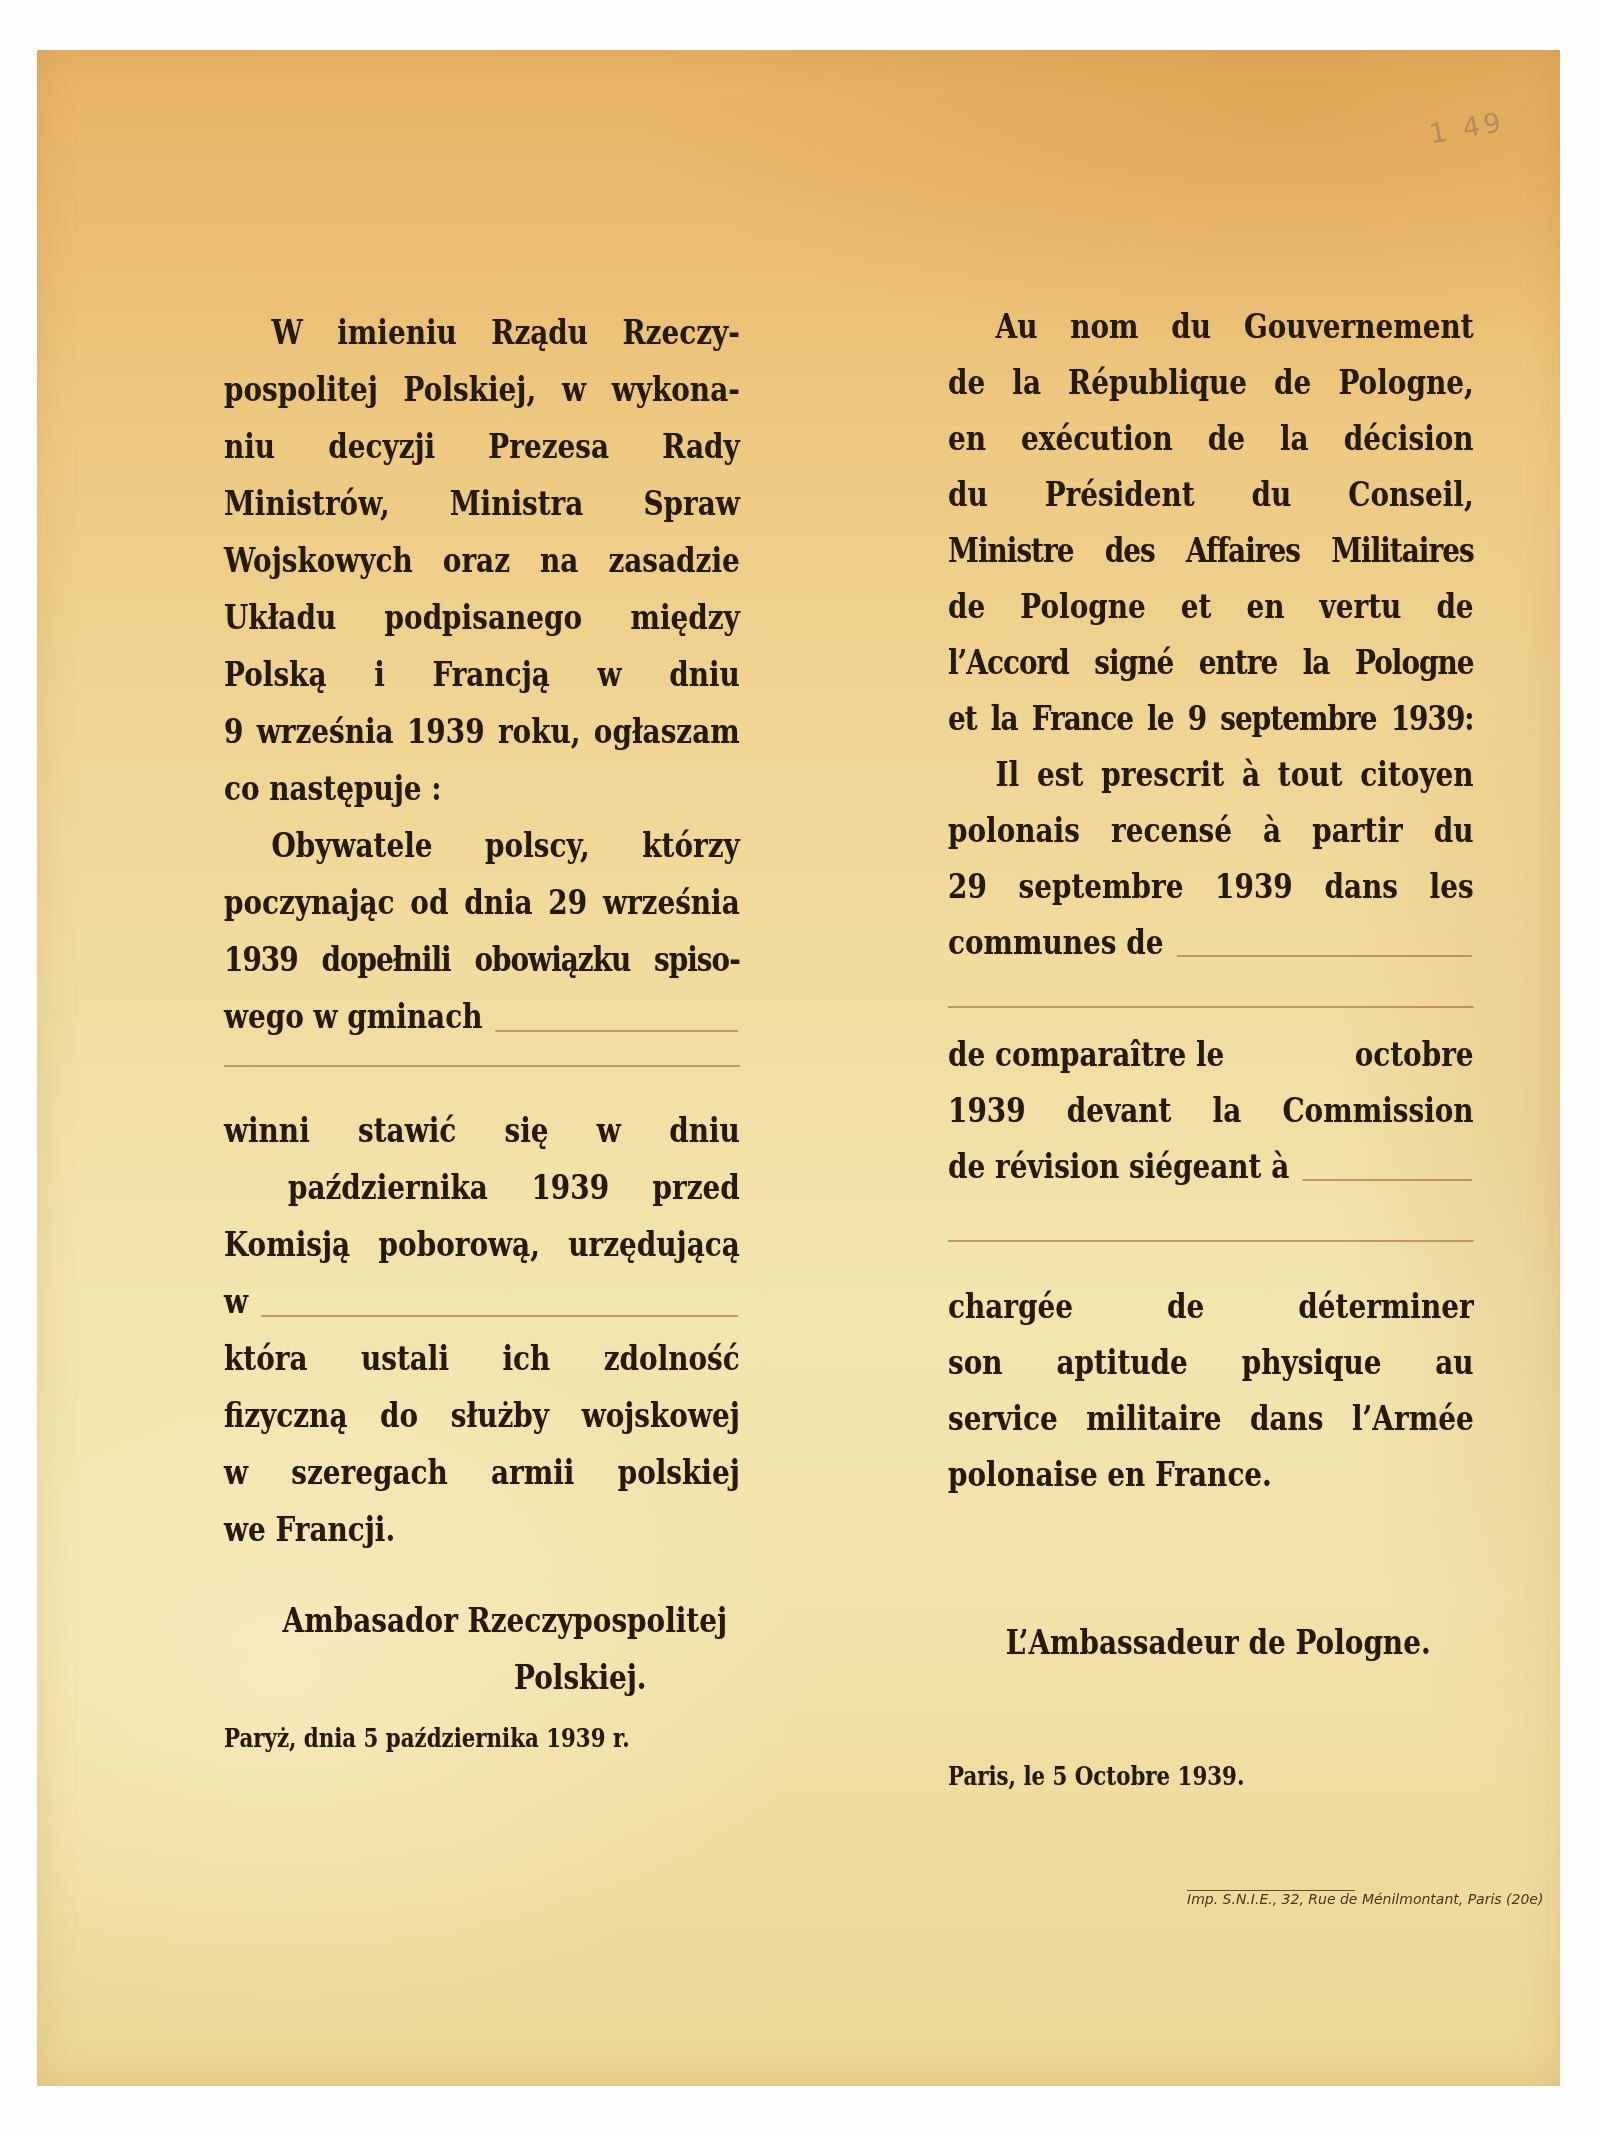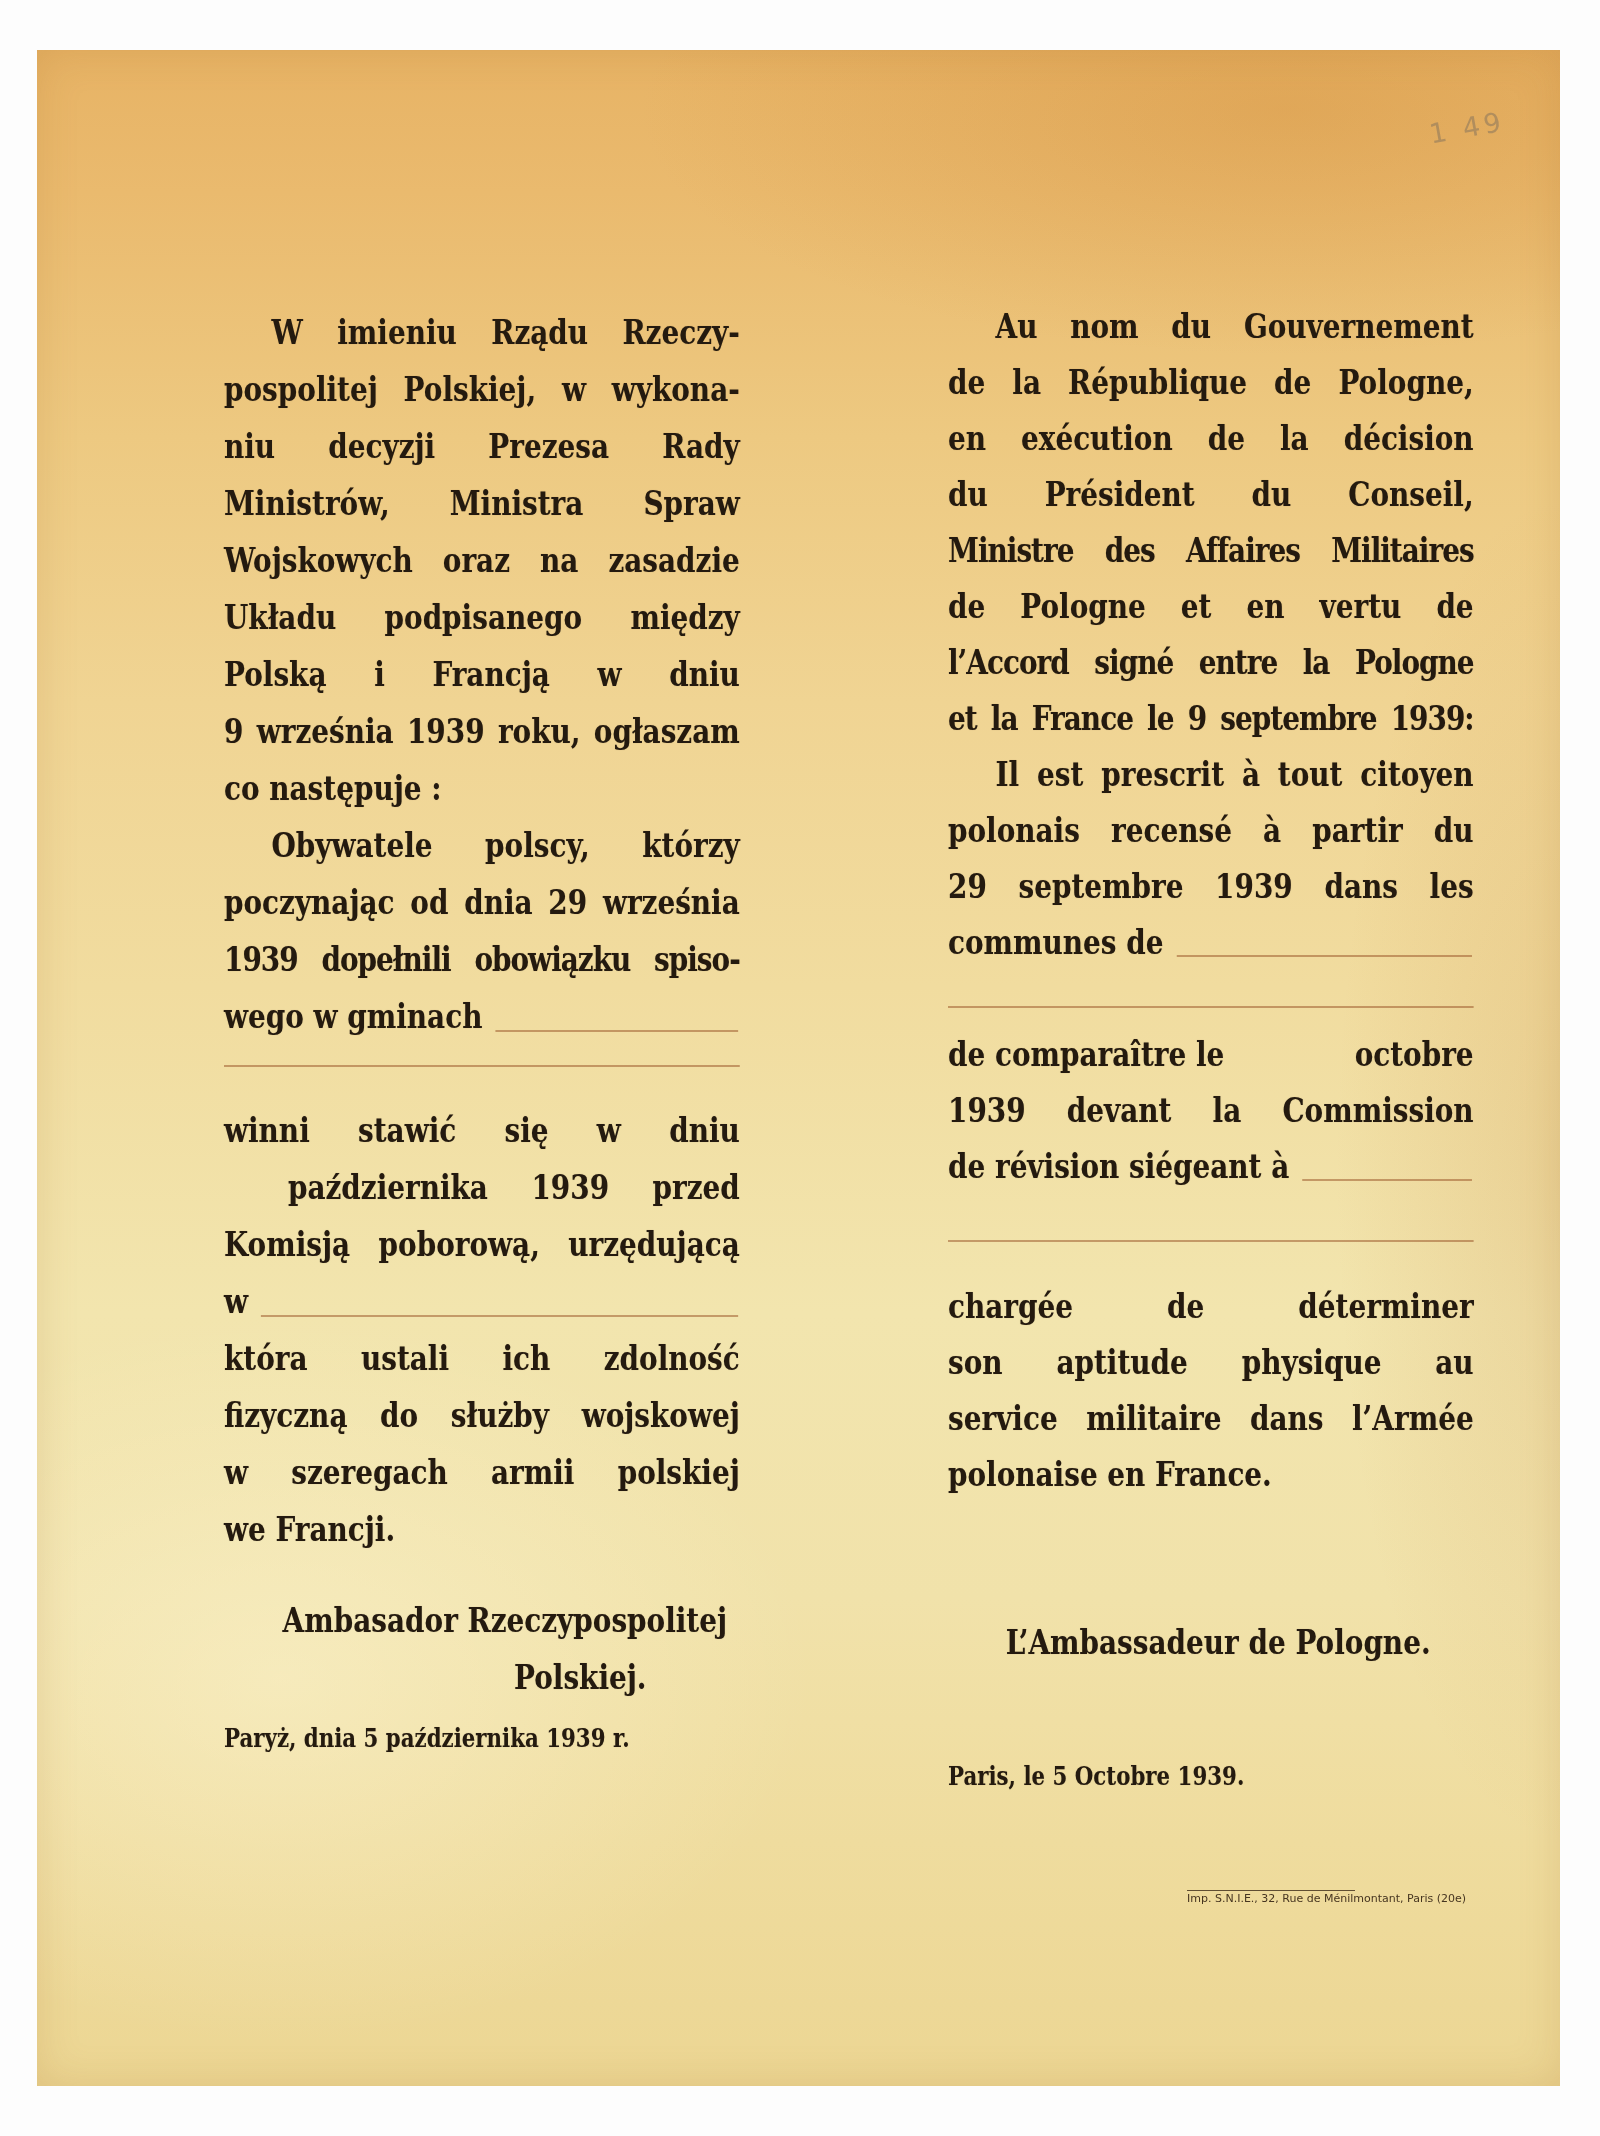--- a/index.html
+++ b/index.html
@@ -54,23 +54,23 @@
   .sig1{text-align:center;padding-left:56px;}
   .sig2{text-align:center;padding-left:240px;}
   .sig-block-right{margin-top:112px;}
   .sigr{text-align:center;padding-left:18px;}
   .date-row{margin-top:14px;font-size:26px;line-height:36px;white-space:nowrap;}
   .date-row-right{margin-top:88px;font-size:26px;line-height:36px;white-space:nowrap;}
   .gap26{margin-top:28px;}
   .imprint{
     position:absolute;left:1150px;top:1840px;width:168px;
     font-family:"DejaVu Sans","Liberation Sans",sans-serif;
-    font-size:11px;line-height:10px;color:#463520;
+    font-size:14px;line-height:10px;color:#463520;
     border-top:1px solid rgba(70,53,32,.85);
-    padding-top:3px;text-align:center;white-space:nowrap;overflow:visible;
+    padding-top:3px;text-align:center;white-space:nowrap;overflow:visible;font-style:italic;
   }
   .pencil{
     position:absolute;left:1392px;top:62px;
     font-family:"DejaVu Sans","Liberation Sans",sans-serif;
     font-size:27px;letter-spacing:4px;
     color:rgba(128,112,92,.50);
     transform:rotate(-10deg);
   }
 </style>
 </head>

